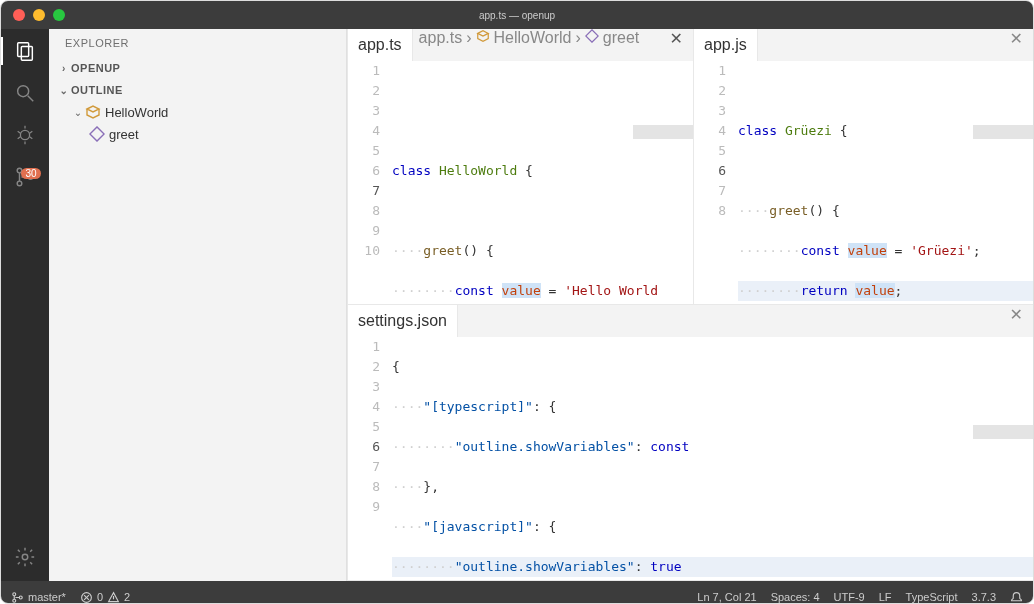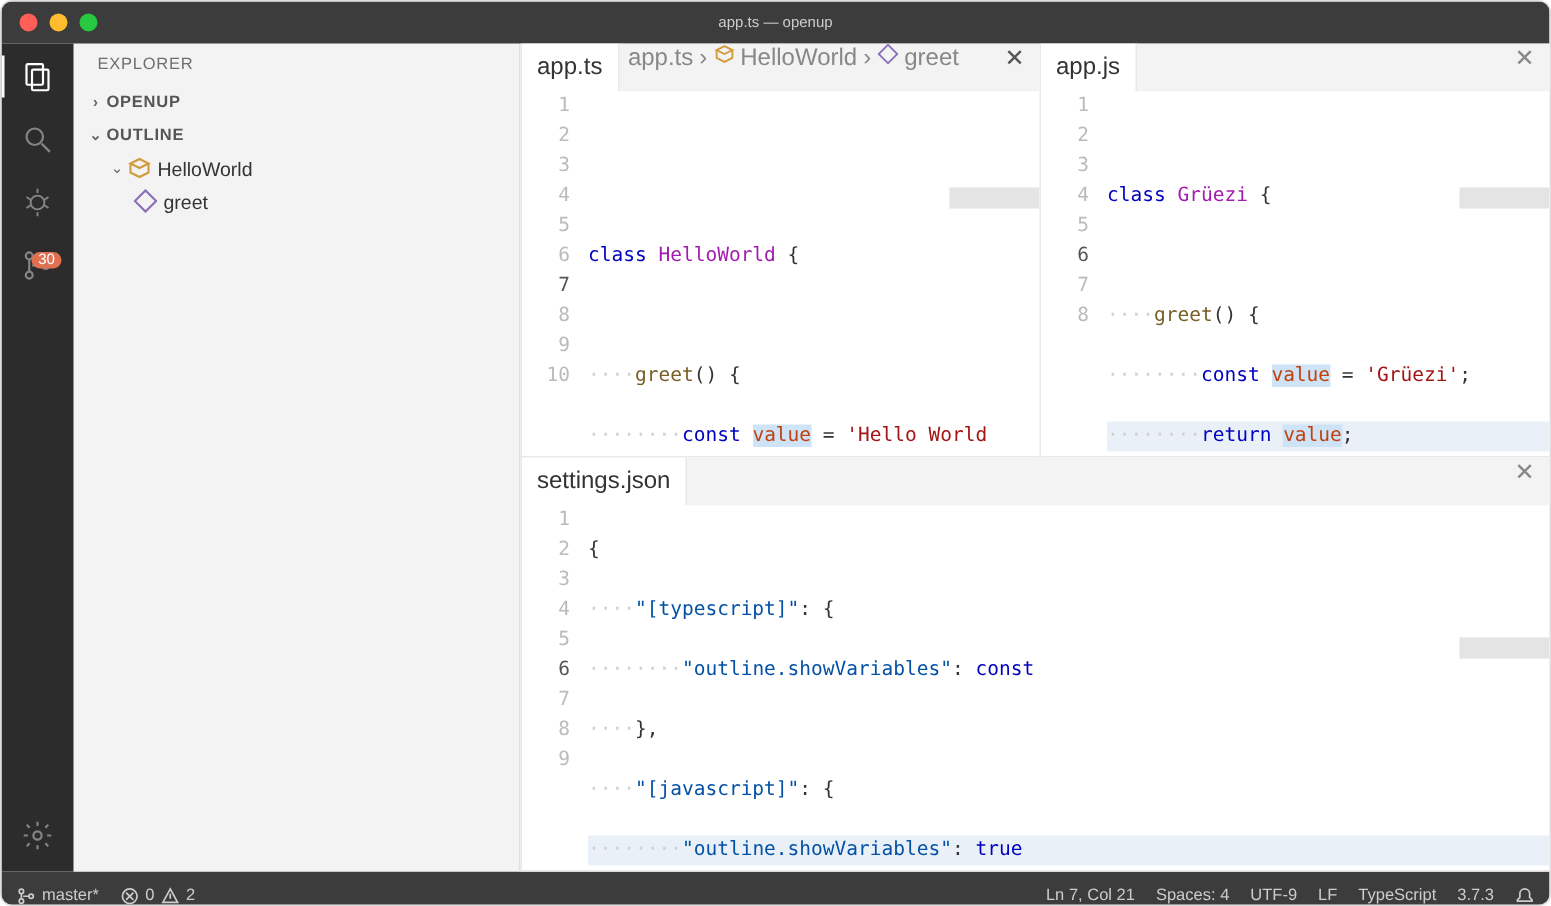--- a/index.html
+++ b/index.html
@@ -217,21 +217,21 @@
 .gutter .ln.active { color: #555; }
 .code-body {
   flex: 1;
   white-space: pre;
   overflow: hidden;
 }
 .code-body .line { height: 20px; }
 .code-body .line.hl { background: #eaf0f8; margin-left: -44px; padding-left: 44px; margin-right: -400px; }
 .tok-dots { color: #d0d0d0; }
 .tok-kw { color: #0000c0; }
-.tok-cls { color: #a21caf; margin-top: 24px; }
+.tok-cls { color: #4d7c0f; margin-top: 24px; }
 .tok-fn { color: #795e26; }
 .tok-var { color: #c2410c; }
 .tok-str { color: #a31515; }
 .tok-prop { color: #0451a5; }
 .tok-bool { color: #0000c0; }
 .sel { background: #cfe3f7; }
 
 .minimap-chunk {
   position: absolute;
   right: 0;

